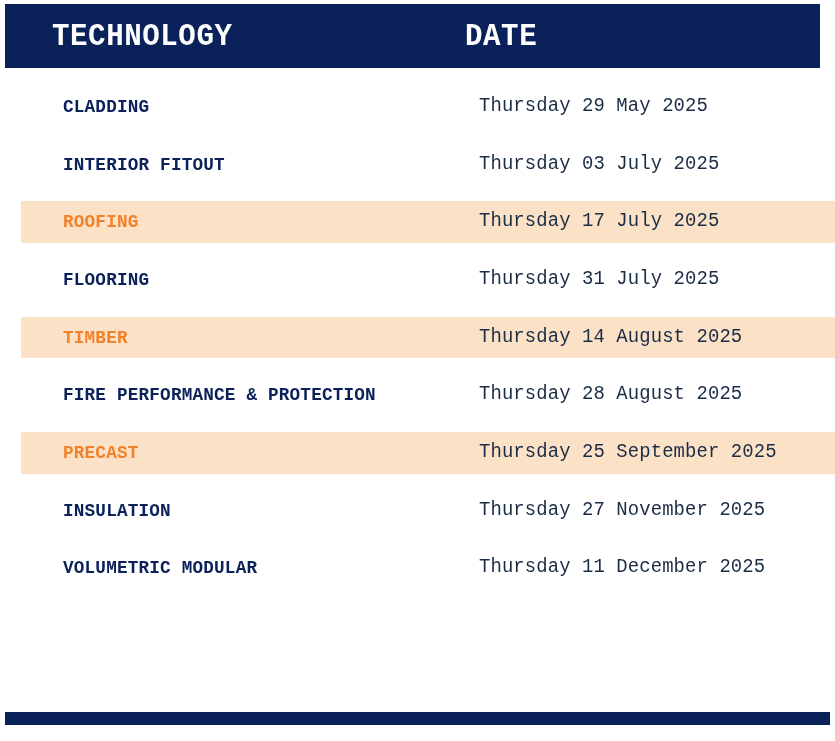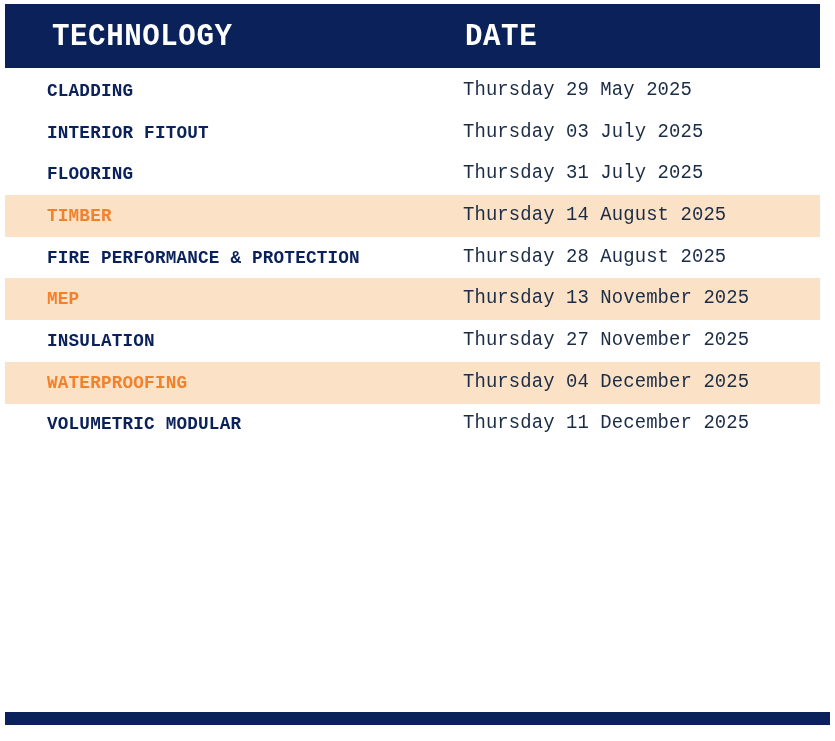--- a/index.html
+++ b/index.html
@@ -59,21 +59,21 @@
   
   .rows {
     position: absolute;
     left: 0;
     top: 70px;
     width: 835px;
   }
   .row {
     position: relative;
     height: 41.7px;
-    margin: 0;
+    margin: 16px;
   }
   .row .row-bg {
     position: absolute;
     left: 5px;
     top: 0;
     width: 815px;
     height: 41.7px;
   }
   .row.alt .row-bg {
     background: #fbe1c6;
@@ -133,49 +133,49 @@
       <div class="row plain">
         <div class="row-bg"></div>
         <div class="tech-cell">CLADDING</div>
         <div class="date-cell">Thursday 29 May 2025</div>
       </div>
       <div class="row plain">
         <div class="row-bg"></div>
         <div class="tech-cell">INTERIOR FITOUT</div>
         <div class="date-cell">Thursday 03 July 2025</div>
       </div>
+      <div class="row alt">
+        <div class="row-bg"></div>
+        <div class="tech-cell">ROOFING</div>
+        <div class="date-cell">Thursday 17 July 2025</div>
+      </div>
       <div class="row plain">
         <div class="row-bg"></div>
         <div class="tech-cell">FLOORING</div>
         <div class="date-cell">Thursday 31 July 2025</div>
       </div>
       <div class="row alt">
         <div class="row-bg"></div>
         <div class="tech-cell">TIMBER</div>
         <div class="date-cell">Thursday 14 August 2025</div>
       </div>
       <div class="row plain">
         <div class="row-bg"></div>
         <div class="tech-cell">FIRE PERFORMANCE &amp; PROTECTION</div>
         <div class="date-cell">Thursday 28 August 2025</div>
       </div>
       <div class="row alt">
         <div class="row-bg"></div>
-        <div class="tech-cell">MEP</div>
-        <div class="date-cell">Thursday 13 November 2025</div>
+        <div class="tech-cell">PRECAST</div>
+        <div class="date-cell">Thursday 25 September 2025</div>
       </div>
       <div class="row plain">
         <div class="row-bg"></div>
         <div class="tech-cell">INSULATION</div>
         <div class="date-cell">Thursday 27 November 2025</div>
-      </div>
-      <div class="row alt">
-        <div class="row-bg"></div>
-        <div class="tech-cell">WATERPROOFING</div>
-        <div class="date-cell">Thursday 04 December 2025</div>
       </div>
       <div class="row plain">
         <div class="row-bg"></div>
         <div class="tech-cell">VOLUMETRIC MODULAR</div>
         <div class="date-cell">Thursday 11 December 2025</div>
       </div>
     </div>
 
   <div class="table-footer-bar"></div>
 

